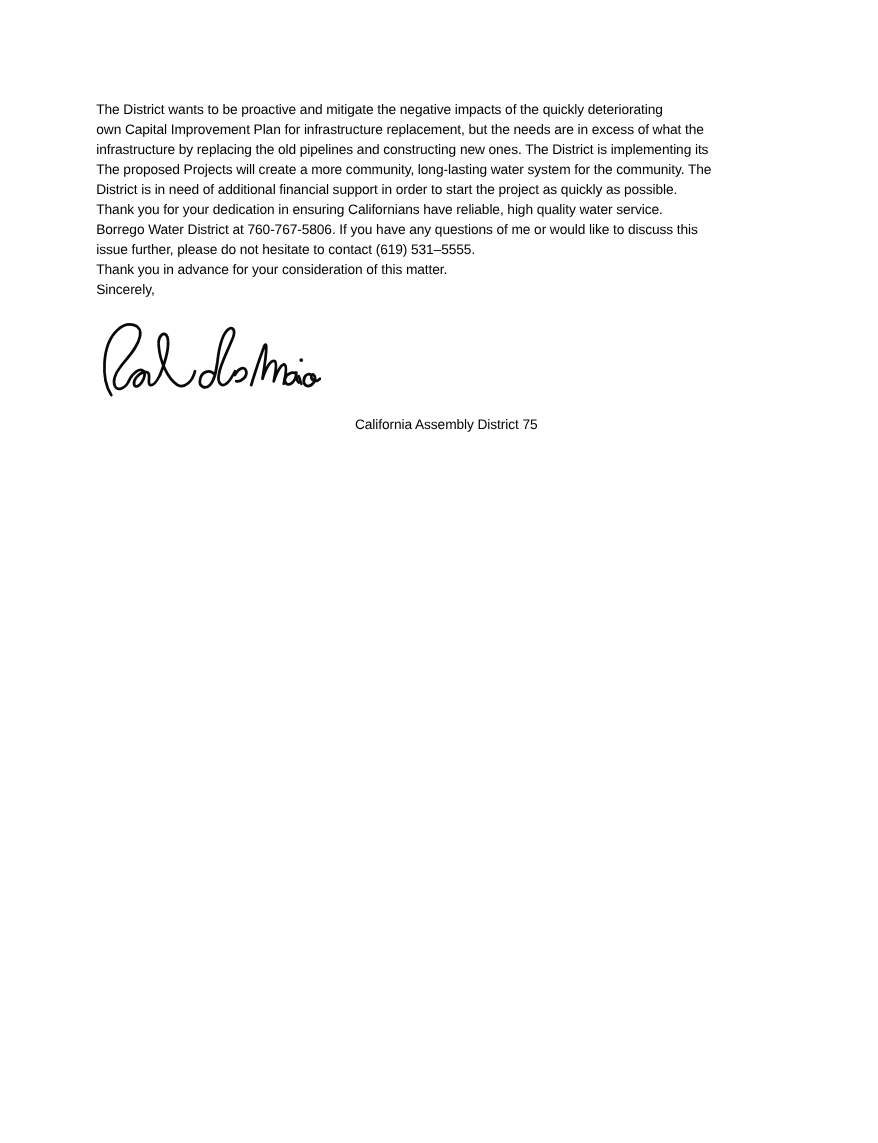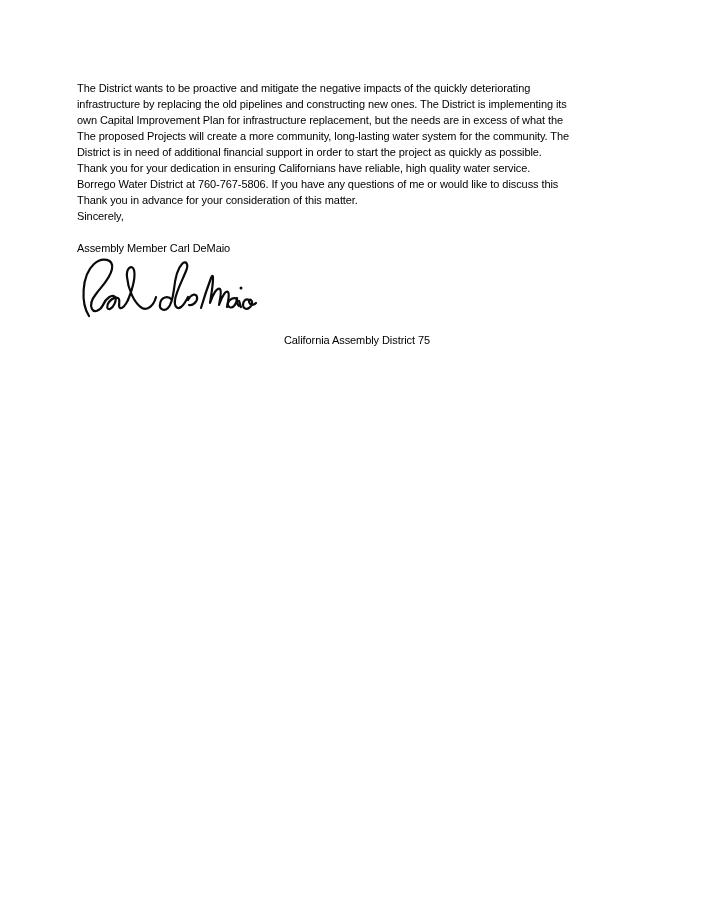--- a/index.html
+++ b/index.html
@@ -45,33 +45,33 @@
     display: block;
   }
 </style>
 </head>
 <body>
 
 <div class="page">
   <div class="letter-column">
 
     <div class="text-line">The District wants to be proactive and mitigate the negative impacts of the quickly deteriorating</div>
+    <div class="text-line">own Capital Improvement Plan for infrastructure replacement, but the needs are in excess of what the</div>
     <div class="text-line">infrastructure by replacing the old pipelines and constructing new ones. The District is implementing its</div>
-    <div class="text-line">own Capital Improvement Plan for infrastructure replacement, but the needs are in excess of what the</div>
     <div class="text-line">The proposed Projects will create a more community, long-lasting water system for the community. The</div>
     <div class="text-line">District is in need of additional financial support in order to start the project as quickly as possible.</div>
     <div class="text-line">Thank you for your dedication in ensuring Californians have reliable, high quality water service.</div>
     <div class="text-line">Borrego Water District at 760-767-5806. If you have any questions of me or would like to discuss this</div>
+    <div class="text-line">issue further, please do not hesitate to contact (619) 531–5555.</div>
     <div class="text-line">Thank you in advance for your consideration of this matter.</div>
 
     <div class="text-line">Sincerely,</div>
 
     <div class="blank-line"></div>
 
-    <div class="text-line">Assembly Member Carl DeMaio</div>
 
     <div class="signature-wrap">
 
       <svg class="signature" width="180" height="64" viewBox="0 0 180 64" aria-hidden="true">
         <g fill="none" stroke="#0a0a0a" stroke-width="2.2" stroke-linecap="round" stroke-linejoin="round">
 
           <path d="M12,60 C4,48 4,20 17,8 C25,0.5 37,3 35,13 C33,23 24,31 19,38 C15,43 13,49 15,53 C17,57 23,55 26,49"></path>
 
           <path d="M26,49 C29,42 35,38 38,41 C40,44 37,51 33,53 C30,54 29,50 32,46 C35,42 40,40 42,43 C43,46 41,51 43,52 C46,53 49,48 51,44"></path>
 

